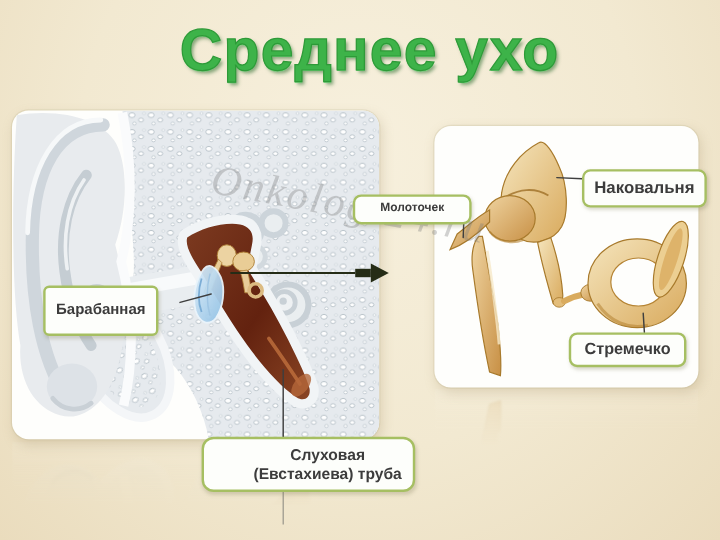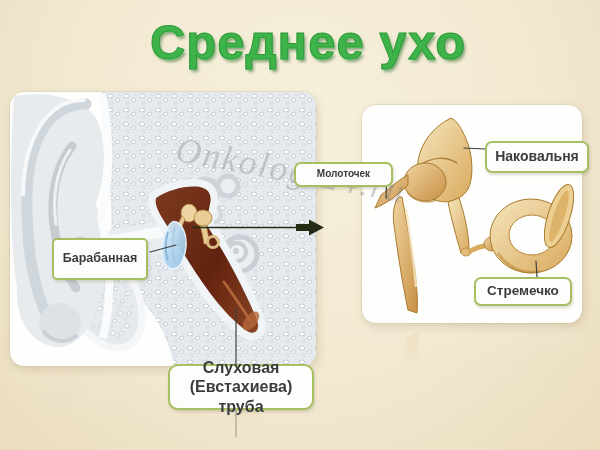--- a/index.html
+++ b/index.html
@@ -29,22 +29,22 @@
 
   
   .overlay{position:absolute;inset:0;z-index:3;pointer-events:none;}
 
   
   .callout{position:absolute;z-index:4;background:#fdfefb;border:2px solid #a6bf62;
        border-radius:7px;color:#3c3c3c;font-weight:bold;text-align:center;
        display:flex;flex-direction:column;justify-content:center;line-height:1.22;
        box-shadow:1px 2px 3px rgba(120,115,80,.25);}
   .callout span{display:block;}
-  .lbl-eardrum{left:52px;top:238px;width:92px;height:38px;font-size:12.5px;border-radius:5px;}
-  .lbl-tube{left:168px;top:364px;width:142px;height:42px;font-size:16px;border-radius:10px;}
+  .lbl-eardrum{left:36px;top:238px;width:92px;height:38px;font-size:12.5px;border-radius:5px;}
+  .lbl-tube{left:168px;top:364px;width:142px;height:42px;font-size:13px;border-radius:10px;padding-left:32px;}
   .lbl-malleus{left:294px;top:162px;width:95px;height:21px;font-size:10px;}
   .lbl-incus{left:485px;top:141px;width:100px;height:28px;font-size:14px;}
   .lbl-stapes{left:474px;top:277px;width:94px;height:25px;font-size:13.5px;}
 
   
   .refl{position:absolute;z-index:0;opacity:.28;filter:blur(1px);pointer-events:none;overflow:hidden;
        -webkit-mask-image:linear-gradient(to bottom,rgba(0,0,0,.55),transparent 78%);
        mask-image:linear-gradient(to bottom,rgba(0,0,0,.55),transparent 78%);
        background:linear-gradient(to bottom,rgba(255,255,255,.6),rgba(255,255,255,0) 70%);}
   .refl svg{position:absolute;left:0;top:0;transform:scaleY(-1);}

